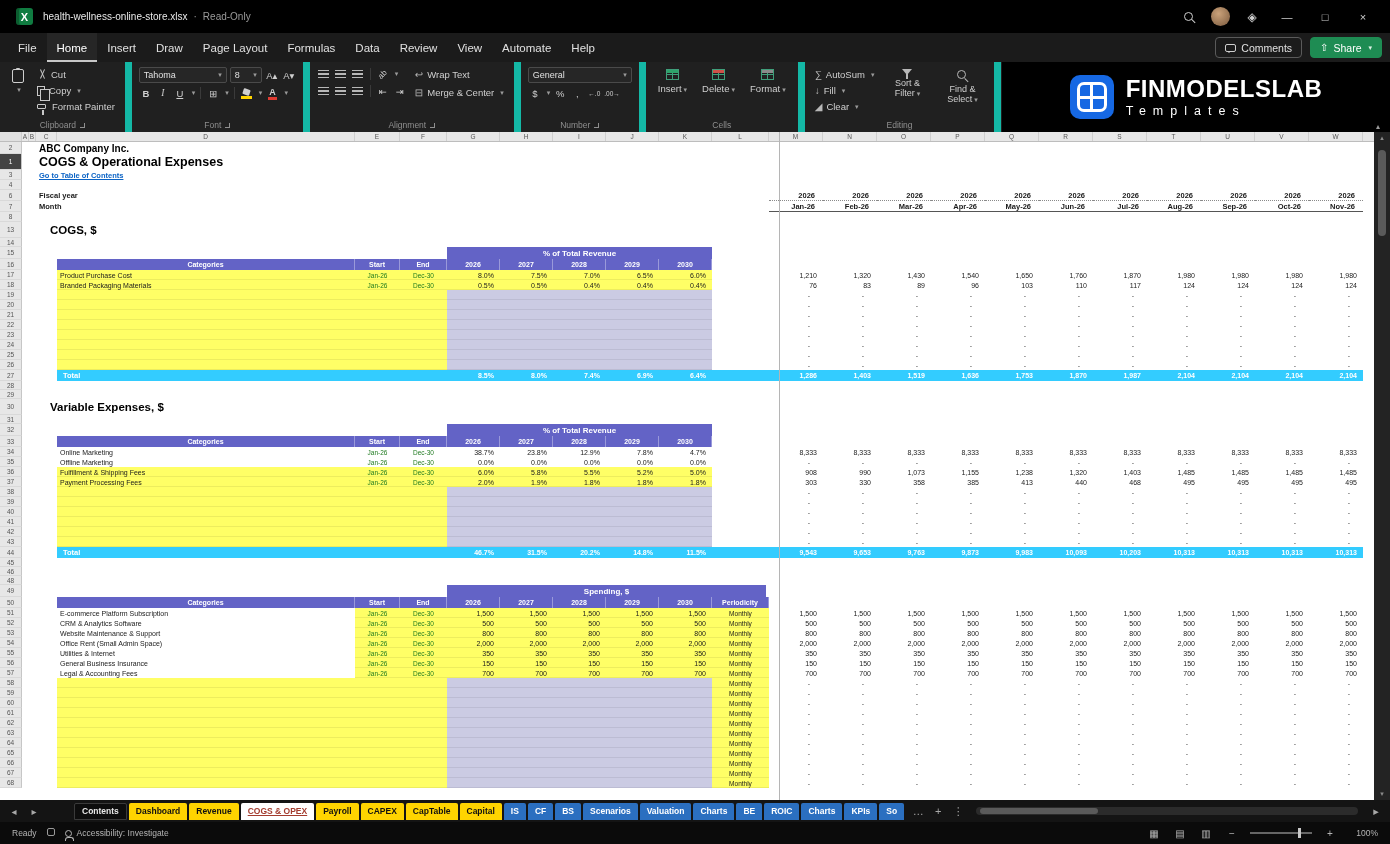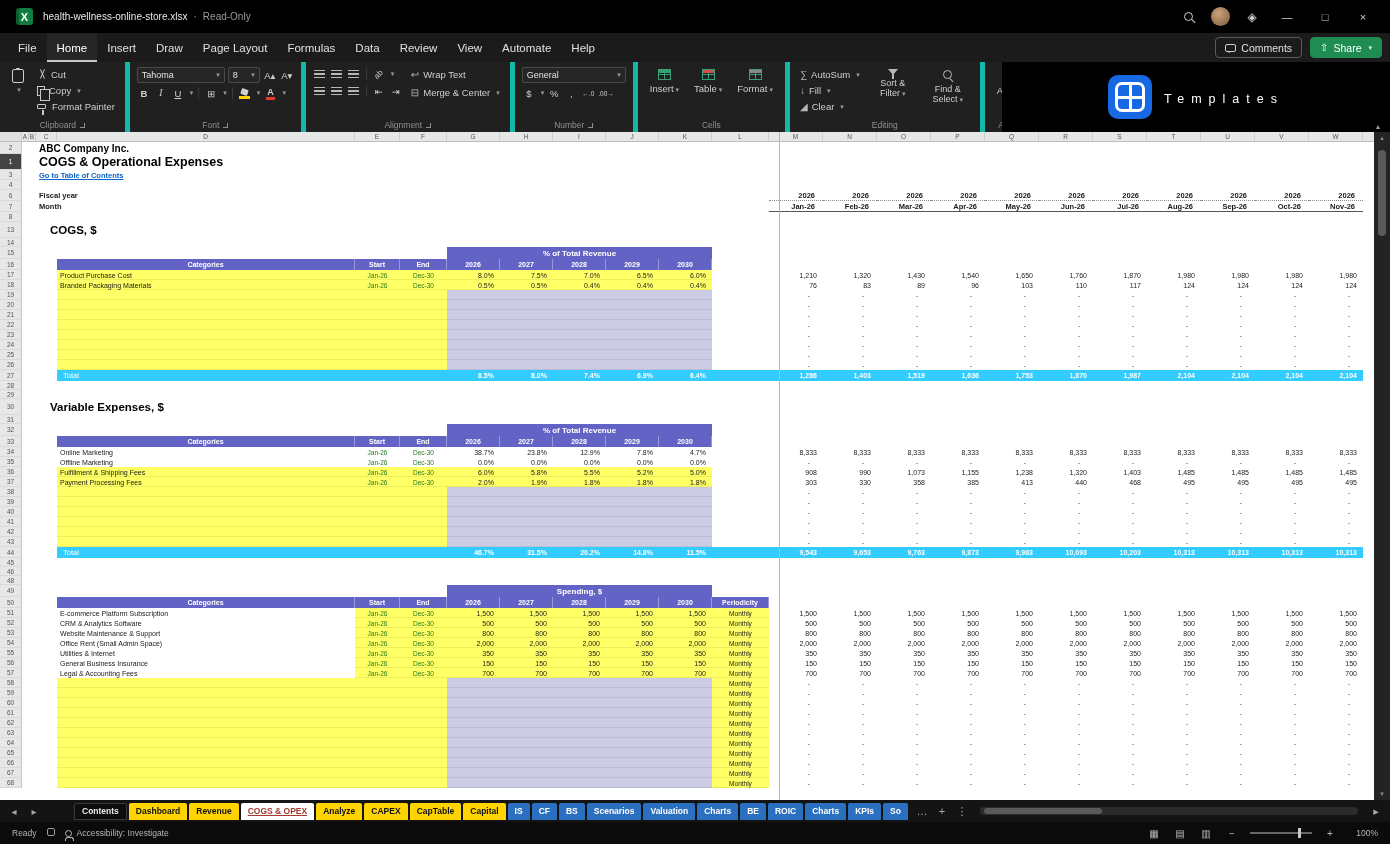--- a/index.html
+++ b/index.html
@@ -31,21 +31,21 @@
 .pill{border:1px solid #5a5a5a;border-radius:4px;height:21px;padding:0 9px;font-size:10.5px;color:#e0e0e0;display:flex;gap:5px;align-items:center}
 .pill.share{background:var(--share-green,#1E8C53);border-color:var(--share-green,#1E8C53);color:#fff}
 .pill.share .dd{color:#dff2e6}
 .shic{font-size:10px}
 .i-bubble{width:11px;height:8px;border:1px solid #cfcfcf;border-radius:2px;position:relative;display:inline-block}
 .i-bubble::after{content:"";position:absolute;left:1px;bottom:-4px;border:2.5px solid transparent;border-top-color:#cfcfcf}
 
 
 .ribbon{position:absolute;top:62px;left:0;width:1002px;height:70px;background:#202020;color:#cfcfcf;display:flex;align-items:stretch}
 .rgroup{position:relative;display:flex;align-items:flex-start;gap:5px;padding:5px 7px 15px 7px}
-.rgroup+.rgroup{border-left:5px solid #14b8a6}
+.rgroup+.rgroup{border-left:7px solid #14b8a6}
 .glabel{position:absolute;bottom:2px;left:0;right:0;text-align:center;font-size:8.5px;color:#8f8f8f;display:flex;justify-content:center;align-items:center;gap:4px;white-space:nowrap}
 .launcher{width:5px;height:5px;border-right:1px solid #8f8f8f;border-bottom:1px solid #8f8f8f;display:inline-block}
 .vcol{display:flex;flex-direction:column;gap:1px}
 .vstack{display:flex;flex-direction:column;gap:3px}
 .hrow{display:flex;align-items:center;gap:3px}
 .sbtn{display:flex;align-items:center;gap:4px;font-size:9.5px;height:15px;padding:0 3px;border-radius:3px;white-space:nowrap;color:#cfcfcf}
 .bigbtn{display:flex;flex-direction:column;align-items:center;gap:3px;padding:2px 5px;font-size:9.5px}
 .blbl{white-space:nowrap}
 .blbl2{width:40px;text-align:center;line-height:1.15;font-size:9px}
 .gly{font-size:10px;color:#b8b8b8}
@@ -101,21 +101,21 @@
 .lav{background:var(--empty-lavender,#CBCBE3);box-shadow:inset 0 -1px rgba(0,0,0,.07)}
 .phdr{background:var(--header-purple,#6363C6);color:#fff;font-weight:bold;justify-content:center;font-size:7px;border-right:1px solid rgba(255,255,255,.35)}
 .banner{background:var(--header-purple,#6363C6);color:#fff;font-weight:bold;justify-content:center;font-size:8px}
 .catcell{font-size:7px}
 .datec{color:#1F7A1F;justify-content:center;font-size:6.5px}
 .valc{justify-content:flex-end;padding-right:6px}
 .perc{justify-content:center;font-size:6.5px}
 .monc{justify-content:flex-end;padding-right:6px;color:#222}
 .dashc{justify-content:flex-end;padding-right:13px;color:#333}
 .totband{background:var(--total-cyan,#33CCFF)}
-.totlbl{color:#fff;font-weight:normal;font-size:7.5px}
+.totlbl{color:#fff;font-weight:bold;font-size:7.5px}
 .totval{color:#fff;font-weight:bold;justify-content:flex-end;padding-right:6px;font-size:7px}
 .doc-title{font-size:12.5px;font-weight:bold;color:#000}
 .doc-company{font-size:10px;font-weight:bold;color:#000}
 .toc-link{font-size:7.5px;font-weight:bold;color:var(--link-blue,#0B63C5);text-decoration:underline}
 .sec-title{font-size:11.5px;font-weight:bold;color:#000}
 .hlbl{font-weight:bold;font-size:7.5px}
 .ymon{font-weight:bold;font-size:7.5px;justify-content:flex-end;padding-right:8px}
 .dotl{border-bottom:1px dotted #8a8a8a}
 .soll{border-bottom:1px solid #555}
 .freeze{position:absolute;left:779px;top:0;bottom:0;width:1px;background:#b5b5b5;z-index:3}
@@ -334,21 +334,21 @@
       </div>
   </div>
 
   <div class="rgroup">
     <div class="bigbtn">
         <i class="i-tbl ins"></i>
         <span class="blbl"><span>Insert</span><span class="dd">▾</span></span>
       </div>
     <div class="bigbtn">
         <i class="i-tbl del"></i>
-        <span class="blbl"><span>Table</span><span class="dd">▾</span></span>
+        <span class="blbl"><span>Delete</span><span class="dd">▾</span></span>
       </div>
     <div class="bigbtn">
         <i class="i-tbl fmt"></i>
         <span class="blbl"><span>Format</span><span class="dd">▾</span></span>
       </div>
     <div class="glabel">
         <span>Cells</span>
       </div>
   </div>
 
@@ -397,20 +397,21 @@
     <div class="bigbtn">
         <i class="i-chart"></i>
         <span class="blbl2">Analyze Data</span>
       </div>
   </div>
 </section>
 
 <div class="logo-area">
   <div class="logo-ic"></div>
   <div class="logo-tx">
+    <div class="logo-title">FINMODELSLAB</div>
     <div class="logo-sub">Templates</div>
   </div>
   <span class="ribbon-collapse">▴</span>
 </div>
 
 <main class="sheet">
   <div class="colhdr">
       <div class="ch corner"></div>
       <div class="ch" style="width: 7px;">A</div>
       <div class="ch" style="width: 7px;">B</div>
@@ -965,21 +966,21 @@
         <div class="gut">45</div>
       </div>
       <div class="grow" style="height: 9px;">
         <div class="gut">46</div>
       </div>
       <div class="grow" style="height: 9px;">
         <div class="gut">48</div>
       </div>
       <div class="grow" style="height: 12px;">
         <div class="gut">49</div>
-        <div class="cell banner" style="left: 447px; width: 265px;">Spending, $</div>
+        <div class="cell banner" style="left: 447px; width: 319px;">Spending, $</div>
       </div>
       <div class="grow" style="height: 11px;">
         <div class="gut">50</div>
         <div class="cell phdr" style="left: 57px; width: 298px;">Categories</div>
         <div class="cell phdr" style="left: 355px; width: 45px;">Start</div>
         <div class="cell phdr" style="left: 400px; width: 47px;">End</div>
         <div class="cell phdr" style="left: 447px; width: 53px;">2026</div>
         <div class="cell phdr" style="left: 500px; width: 53px;">2027</div>
         <div class="cell phdr" style="left: 553px; width: 53px;">2028</div>
         <div class="cell phdr" style="left: 606px; width: 53px;">2029</div>
@@ -1366,21 +1367,21 @@
 </main>
 
 <footer class="tabbar">
   <span class="tnav">◂</span>
   <span class="tnav">▸</span>
   <div class="tabs">
       <span class="stab dark">Contents</span>
       <span class="stab yellow">Dashboard</span>
       <span class="stab yellow">Revenue</span>
       <span class="stab active">COGS &amp; OPEX</span>
-      <span class="stab yellow">Analyze</span>
+      <span class="stab yellow">Payroll</span>
       <span class="stab yellow">CAPEX</span>
       <span class="stab yellow">CapTable</span>
       <span class="stab yellow">Capital</span>
       <span class="stab blue">IS</span>
       <span class="stab blue">CF</span>
       <span class="stab blue">BS</span>
       <span class="stab blue">Scenarios</span>
       <span class="stab blue">Valuation</span>
       <span class="stab blue">Charts</span>
       <span class="stab blue">BE</span>

